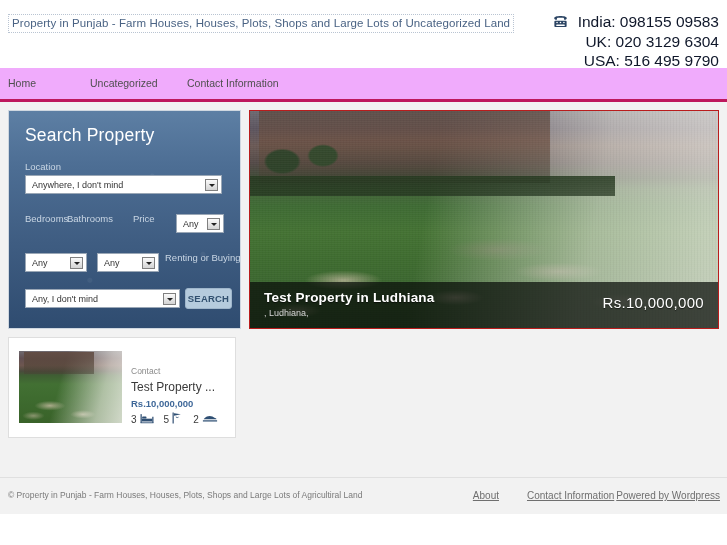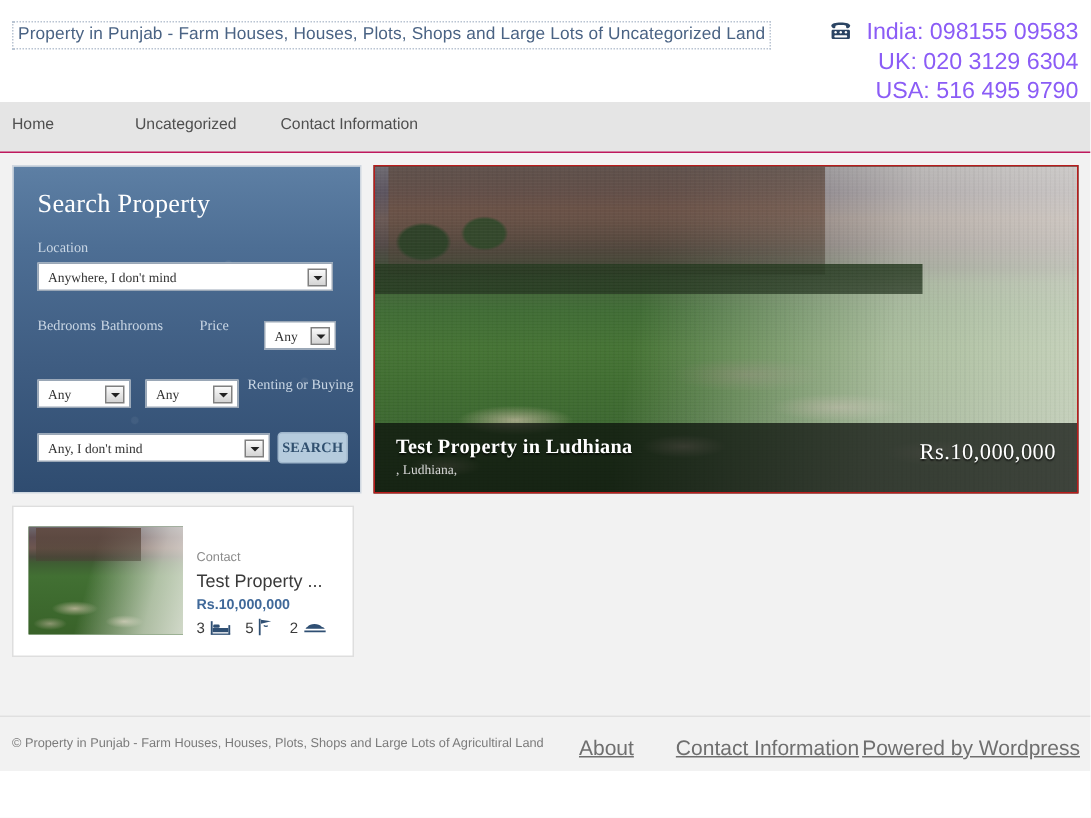--- a/index.html
+++ b/index.html
@@ -25,38 +25,38 @@
     border: 1px dotted #b9c4d2;
     padding: 1px 3px 2px 3px;
     white-space: nowrap;
     text-decoration: none;
     line-height: 14px;
   }
   .phones {
     position: absolute;
     right: 8px; top: 12px;
     text-align: right;
-    color: #8b5cf6;
+    color: #0f172a;
     font-size: 15.5px;
     line-height: 19px;
     font-weight: normal;
   }
   .phone-line { white-space: nowrap; }
   .phone-icon {
     display: inline-block;
     vertical-align: -1px;
     margin-right: 5px;
   }
 
   
   .nav {
     position: relative;
     height: 34px;
-    background: #e5e5e5;
-    border-bottom: 1px solid #be185d;
+    background: #f0abfc;
+    border-bottom: 3px solid #be185d;
   }
   .nav-inner {
     position: absolute;
     left: 8px; top: 0;
     display: flex;
   }
   .nav-item {
     font-size: 10.5px;
     color: #4f4f4f;
     padding: 9px 0 0 0;
@@ -75,21 +75,20 @@
     height: 375px;
     background: #f2f2f2;
     padding-top: 8px;
   }
 
   
   .hero-row {
     position: relative;
     margin: 0 8px;
     height: 281px;
-    font-family: Liberation Serif, serif;
   }
   .searchbox {
     position: absolute;
     left: 0; top: 0;
     width: 233px; height: 219px;
     background: linear-gradient(to bottom, #5d7fa4 0%, #4d6e94 25%, #3f5d82 60%, #2f4c70 100%);
     border: 1px solid #cfd7e0;
     overflow: hidden;
   }
   .searchbox::before{
@@ -338,21 +337,21 @@
     left: 8px; top: 12px;
     font-size: 8.5px;
     color: #7a7a7a;
     white-space: nowrap;
   }
   .footer-links {
     position: absolute;
     right: 7px; top: 12px;
     display: flex;
     align-items: center;
-    font-size: 14px;
+    font-size: 10px;
   }
   .footer-links a {
     color: #6f6f6f;
     text-decoration: underline;
     white-space: nowrap;
   }
   .fl-gap1 { margin-right: 28px; }
   .fl-gap2 { margin-right: 2px; }
   .footer-strip {
     position: absolute;

